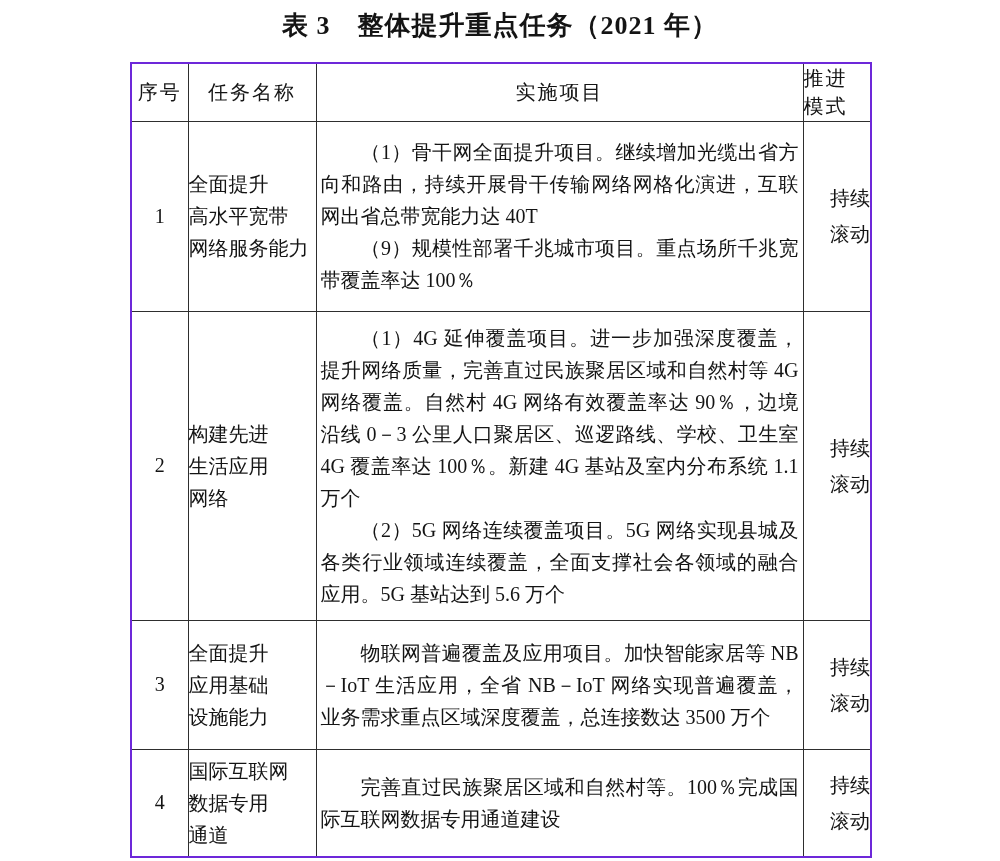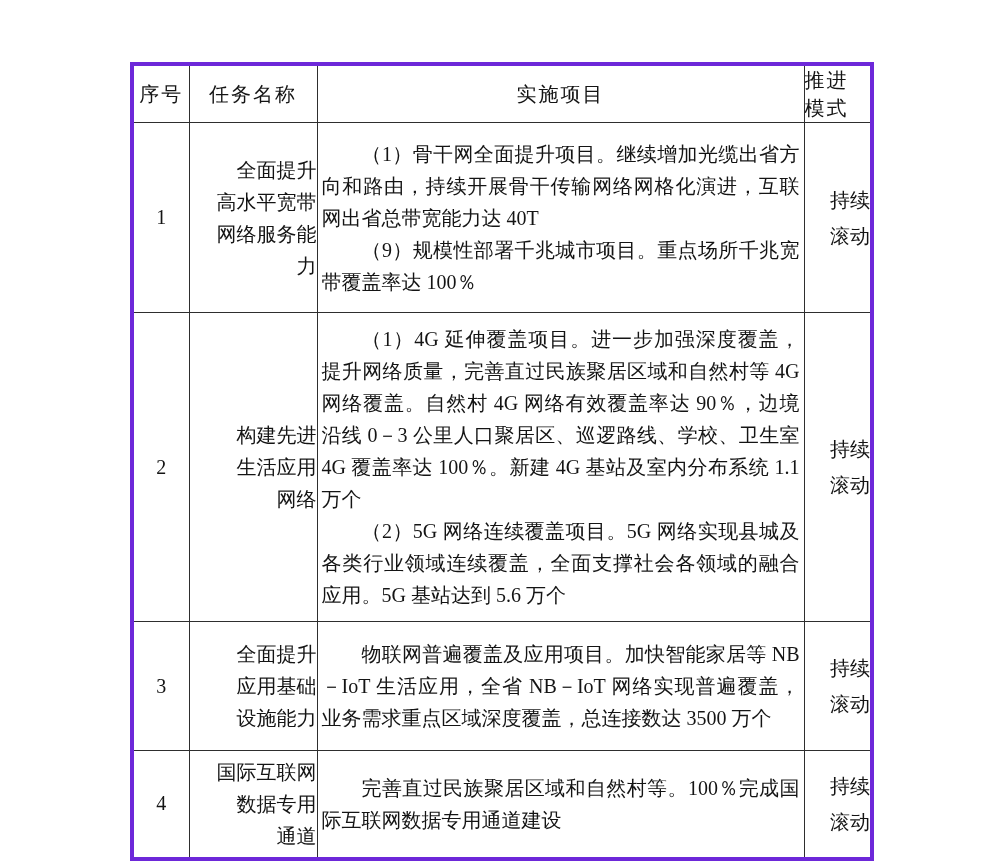--- a/index.html
+++ b/index.html
@@ -27,21 +27,21 @@
     letter-spacing: 1px;
     font-family: "Liberation Serif", "DejaVu Serif", serif;
   }
   table.tasks {
     position: absolute;
     left: 130px;
     top: 62px;
     width: 740px;
     border-collapse: collapse;
     table-layout: fixed;
-    border: 4px solid #6d28d9;
+    border: 2px solid #6d28d9;
   }
   table.tasks th,
   table.tasks td {
     border: 1px solid #2e2e2e;
     padding: 0;
     vertical-align: middle;
     background: #ffffff;
   }
   tr.header-row {
     height: 58px;
@@ -60,22 +60,21 @@
   td.cell-no {
     text-align: center;
     font-size: 20px;
   }
   td.cell-task {
     text-align: center;
     font-size: 20px;
   }
   td.cell-task .task-line {
     line-height: 32px;
-    text-align: right;
-    padding-left: 26px;
+    text-align: left;
   }
   td.cell-proj {
     font-size: 20px;
   }
   td.cell-proj p {
     margin: 0;
     padding: 0 4px;
     text-indent: 2em;
     text-align: justify;
     line-height: 32px;
@@ -91,20 +90,21 @@
   tr.row-1 { height: 190px; }
   tr.row-2 { height: 309px; }
   tr.row-3 { height: 129px; }
   tr.row-4 { height: 108px; }
 </style>
 </head>
 <body>
 
 <div class="page">
 
+  <div class="doc-title">表 3　整体提升重点任务（2021 年）</div>
 
   <table class="tasks">
     <colgroup>
       <col style="width:57px">
       <col style="width:128px">
       <col style="width:487px">
       <col style="width:68px">
     </colgroup>
     <thead>
       <tr class="header-row">

